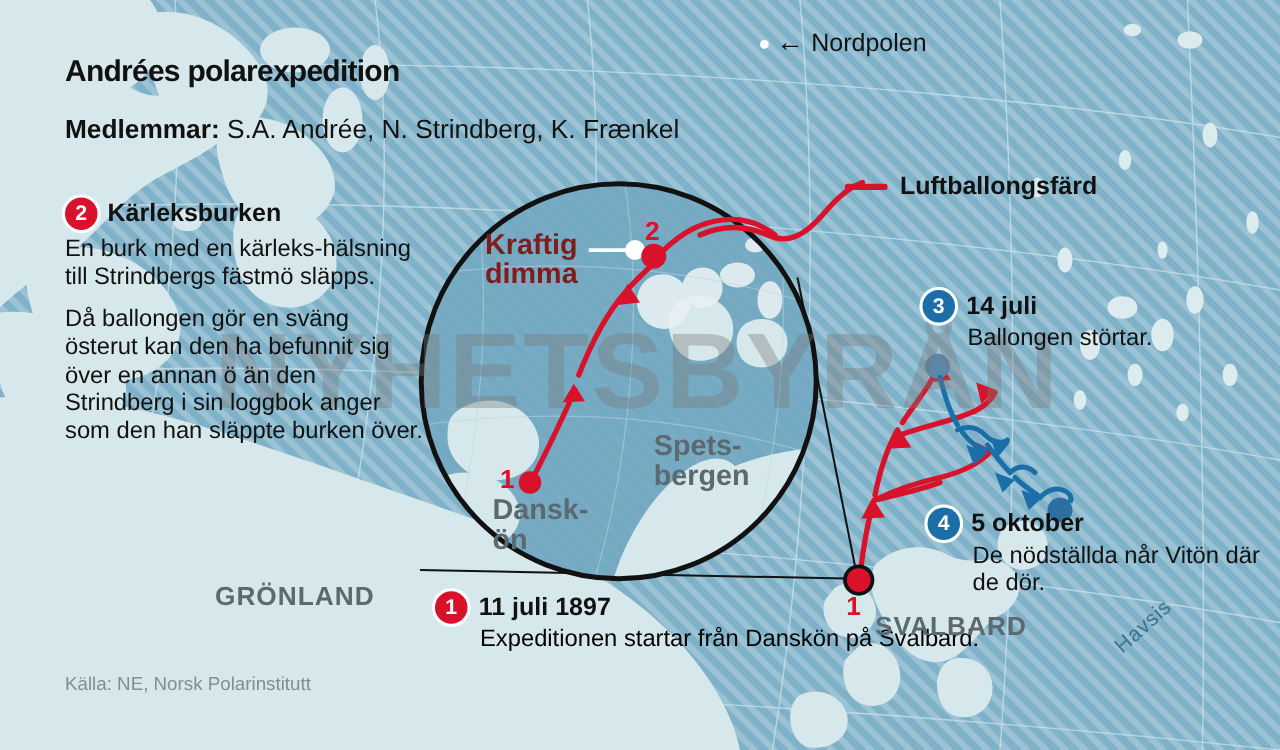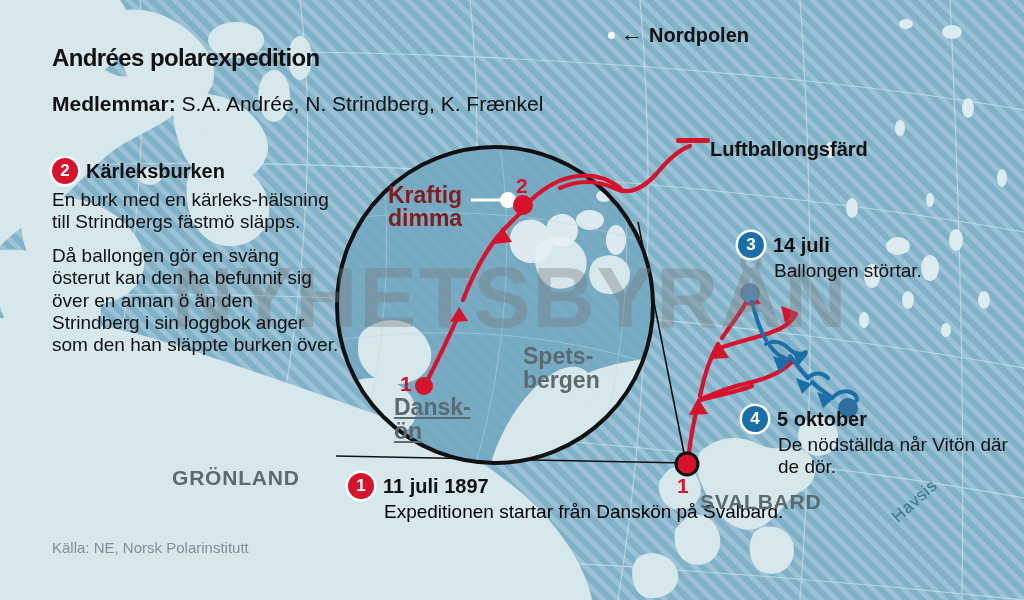--- a/index.html
+++ b/index.html
@@ -28,25 +28,25 @@
   #members{
     position:absolute;left:52px;top:92px;
     font-size:21px;color:#111;white-space:nowrap;
   }
   #members b{font-weight:bold;}
 
   
   #nordpolen-wrap{position:absolute;left:608px;top:24px;display:flex;align-items:center;gap:6px;}
   #nordpolen-dot{width:7px;height:7px;border-radius:50%;background:#ffffff;}
   #nordpolen-arrow{font-size:22px;color:#111;line-height:1;margin-top:-3px;}
-  #nordpolen-label{font-size:20px;font-weight:bold;color:#111;white-space:nowrap;}
+  #nordpolen-label{font-size:20px;font-weight:normal;color:#111;white-space:nowrap;}
 
   
   #legend{position:absolute;left:676px;top:138px;}
-  .leg-row{display:flex;margin-bottom:7px;}
+  .leg-row{display:flex;align-items:center;gap:10px;margin-bottom:7px;}
   .leg-swatch{width:34px;height:5px;border-radius:2px;}
   .leg-text{font-size:20px;font-weight:bold;color:#111;white-space:nowrap;}
 
   
   #cap2{position:absolute;left:52px;top:158px;width:290px;}
   #cap2 .hdr{display:flex;align-items:center;gap:8px;margin-bottom:5px;}
   .badge{
     width:26px;height:26px;border-radius:50%;
     display:flex;align-items:center;justify-content:center;
     color:#fff;font-size:17px;font-weight:bold;flex:0 0 auto;
@@ -76,21 +76,21 @@
   #gronland{left:172px;top:466px;font-size:21px;letter-spacing:.8px;}
   #svalbard{left:700px;top:490px;font-size:21px;letter-spacing:.8px;text-align:center;}
   #havsis{left:888px;top:512px;font-size:17px;font-weight:normal;color:#3c7489;
           transform:rotate(-42deg);transform-origin:left top;letter-spacing:.5px;}
   #source{position:absolute;left:52px;top:539px;font-size:15px;color:#7f8f96;white-space:nowrap;}
 
   
   .inset-label{position:absolute;white-space:nowrap;}
   #lbl-kraftig{left:388px;top:184px;font-size:23px;font-weight:bold;color:#7f1d1d;line-height:1.02;}
   #lbl-spets{left:523px;top:345px;font-size:23px;font-weight:bold;color:#5c6a70;line-height:1.04;}
-  #lbl-dansk{left:394px;top:396px;font-size:23px;font-weight:bold;color:#5c6a70;line-height:1.04;text-decoration:underline;}
+  #lbl-dansk{left:394px;top:396px;font-size:23px;font-weight:bold;color:#5c6a70;line-height:1.04;}
   #lbl-num1-inset{left:400px;top:372px;font-size:21px;font-weight:bold;color:#d8122a;}
   #lbl-num2-inset{left:516px;top:174px;font-size:21px;font-weight:bold;color:#d8122a;}
   #lbl-num1-main{left:677px;top:474px;font-size:21px;font-weight:bold;color:#d8122a;}
 </style>
 </head>
 <body>
 
 <div id="stage">
 
   <svg class="layer" viewBox="0 0 1024 600">

